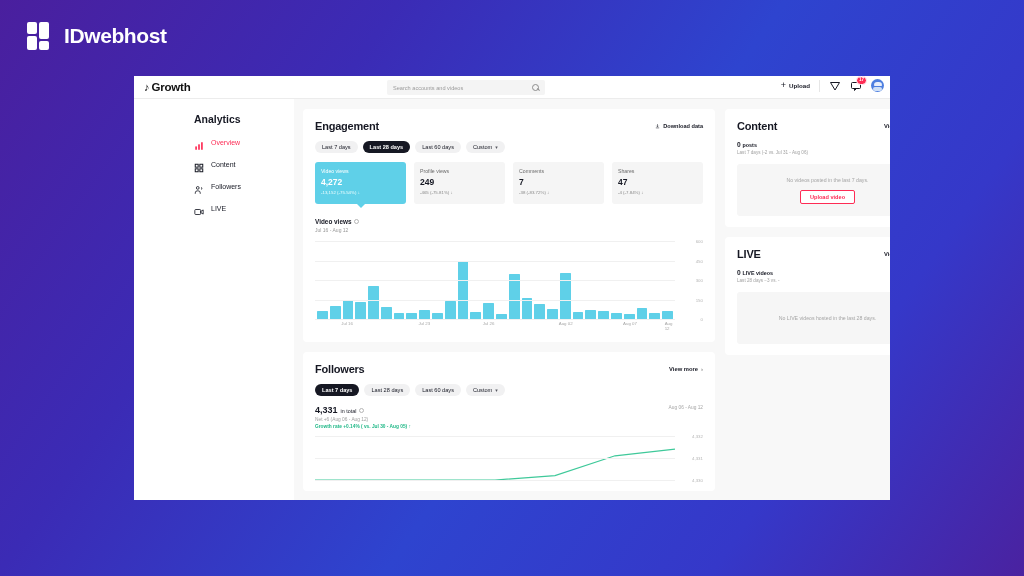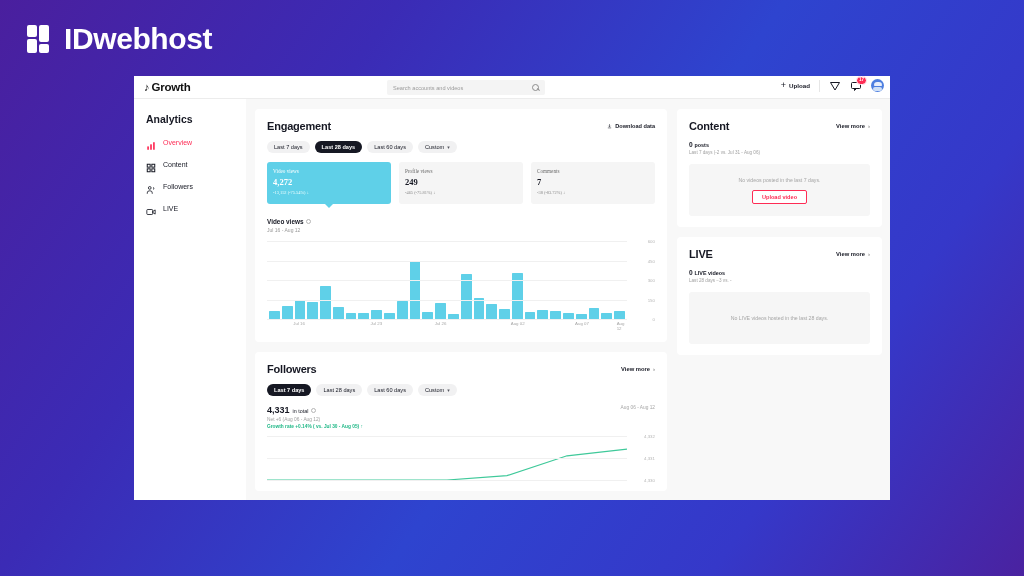--- a/index.html
+++ b/index.html
@@ -12,21 +12,21 @@
   }
 
   
   .brand { position: absolute; left: 27px; top: 22px; display: flex; align-items: center; gap: 9px; }
   .brand-mark { width: 28px; height: 28px; position: relative; }
   .brand-mark i { position: absolute; background: #fff; display: block; }
   .bm1 { left: 0; top: 0; width: 10px; height: 12px; border-radius: 2px; }
   .bm2 { left: 12px; top: 0; width: 10px; height: 17px; border-radius: 2px; }
   .bm3 { left: 0; top: 14px; width: 10px; height: 14px; border-radius: 2px; }
   .bm4 { left: 12px; top: 19px; width: 10px; height: 9px; border-radius: 2px; }
-  .brand-name { color: #fff; font-size: 30px; font-weight: bold; letter-spacing: -0.4px; }
+  .brand-name { color: #fff; font-size: 21px; font-weight: bold; letter-spacing: -0.4px; }
 
   
   .window {
     position: absolute; left: 134px; top: 76px; width: 756px; height: 424px;
     background: #fff; overflow: hidden;
   }
 
   
   .topbar {
     height: 23px; border-bottom: 1px solid #ececec;
@@ -55,21 +55,21 @@
   .badge {
     position: absolute; right: -5px; top: -4px; background: #fe2c55; color: #fff;
     font-size: 4.6px; border-radius: 6px; padding: 0.5px 2px; line-height: 1.35;
     font-weight: bold; border: 0.6px solid #fff;
   }
   .avatar { width: 13px; height: 13px; border-radius: 50%; background: #4e7fe0; position: relative; overflow: hidden; }
   .avatar::before { content:""; position:absolute; left:2.5px; top:2.5px; width:8px; height:4px; background:#e8eefb; border-radius:4px 4px 1px 1px; }
   .avatar::after { content:""; position:absolute; left:2px; top:7.5px; width:9px; height:4px; background:#cfe0f7; border-radius:3px; }
 
   
-  .body-wrap { display: flex; height: 401px; background: #fff; }
+  .body-wrap { display: flex; height: 401px; background: #fff; margin-left: 48px; }
 
   .sidebar { width: 112px; padding: 14px 0 0 12px; background: #fff; flex: none; }
   .side-title { font-size: 10.5px; font-weight: bold; color: #161823; margin-bottom: 12px; }
   .nav-item { display: flex; align-items: center; gap: 7px; margin-bottom: 12px; cursor: pointer; }
   .nav-item .label { font-size: 7px; color: #161823; }
   .nav-item.active .label { color: #fe2c55; }
   .nav-ico { width: 10px; height: 10px; position: relative; flex: none; }
 
   .content-area { flex: 1; background: #f8f8f8; padding: 10px 9px; display: flex; gap: 10px; }
   .col-left { width: 412px; flex: none; display: flex; flex-direction: column; gap: 10px; }
@@ -86,21 +86,21 @@
   
   .tabs { display: flex; gap: 5px; margin-bottom: 9px; }
   .tab {
     font-size: 5.6px; padding: 3px 7px; border-radius: 9px; background: #f1f1f2;
     color: #161823; cursor: pointer; white-space: nowrap; display: flex; align-items: center; gap: 3px;
   }
   .tab.active { background: #161823; color: #fff; font-weight: bold; }
   .tab .caret { font-size: 5px; opacity: .7; }
 
   
-  .metrics { display: flex; gap: 8px; font-family: Liberation Serif, serif; }
+  .metrics { display: flex; gap: 8px; }
   .metric { flex: 1; background: #f5f5f5; border-radius: 3px; padding: 6px 6px 7px; min-height: 42px; }
   .metric.sel { background: #5fd0e8; }
   .metric .m-label { font-size: 5.2px; color: #6b6b6b; margin-bottom: 4px; }
   .metric.sel .m-label { color: #fff; }
   .metric .m-val { font-size: 8.5px; font-weight: bold; color: #161823; line-height: 1.1; margin-bottom: 3px; }
   .metric.sel .m-val { color: #fff; }
   .metric .m-delta { font-size: 4.4px; color: #8a8a8a; }
   .metric.sel .m-delta { color: #f0feff; }
   .metric.sel { position: relative; }
   .metric.sel::after {
@@ -285,20 +285,28 @@
               <div class="m-delta">
                 <span>-465 (-75.81%)</span>
                 <span>↓</span>
               </div>
             </div>
             <div class="metric">
               <div class="m-label">Comments</div>
               <div class="m-val">7</div>
               <div class="m-delta">
                 <span>-38 (-83.72%)</span>
+                <span>↓</span>
+              </div>
+            </div>
+            <div class="metric">
+              <div class="m-label">Shares</div>
+              <div class="m-val">47</div>
+              <div class="m-delta">
+                <span>-4 (-7.84%)</span>
                 <span>↓</span>
               </div>
             </div>
           </div>
 
           <div class="chart-block">
             <div class="chart-h">
               <span>Video views</span>
               <span class="info-dot"></span>
             </div>

